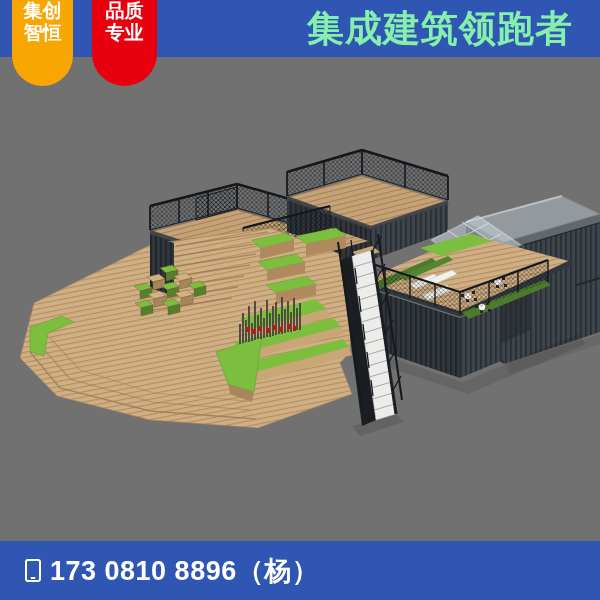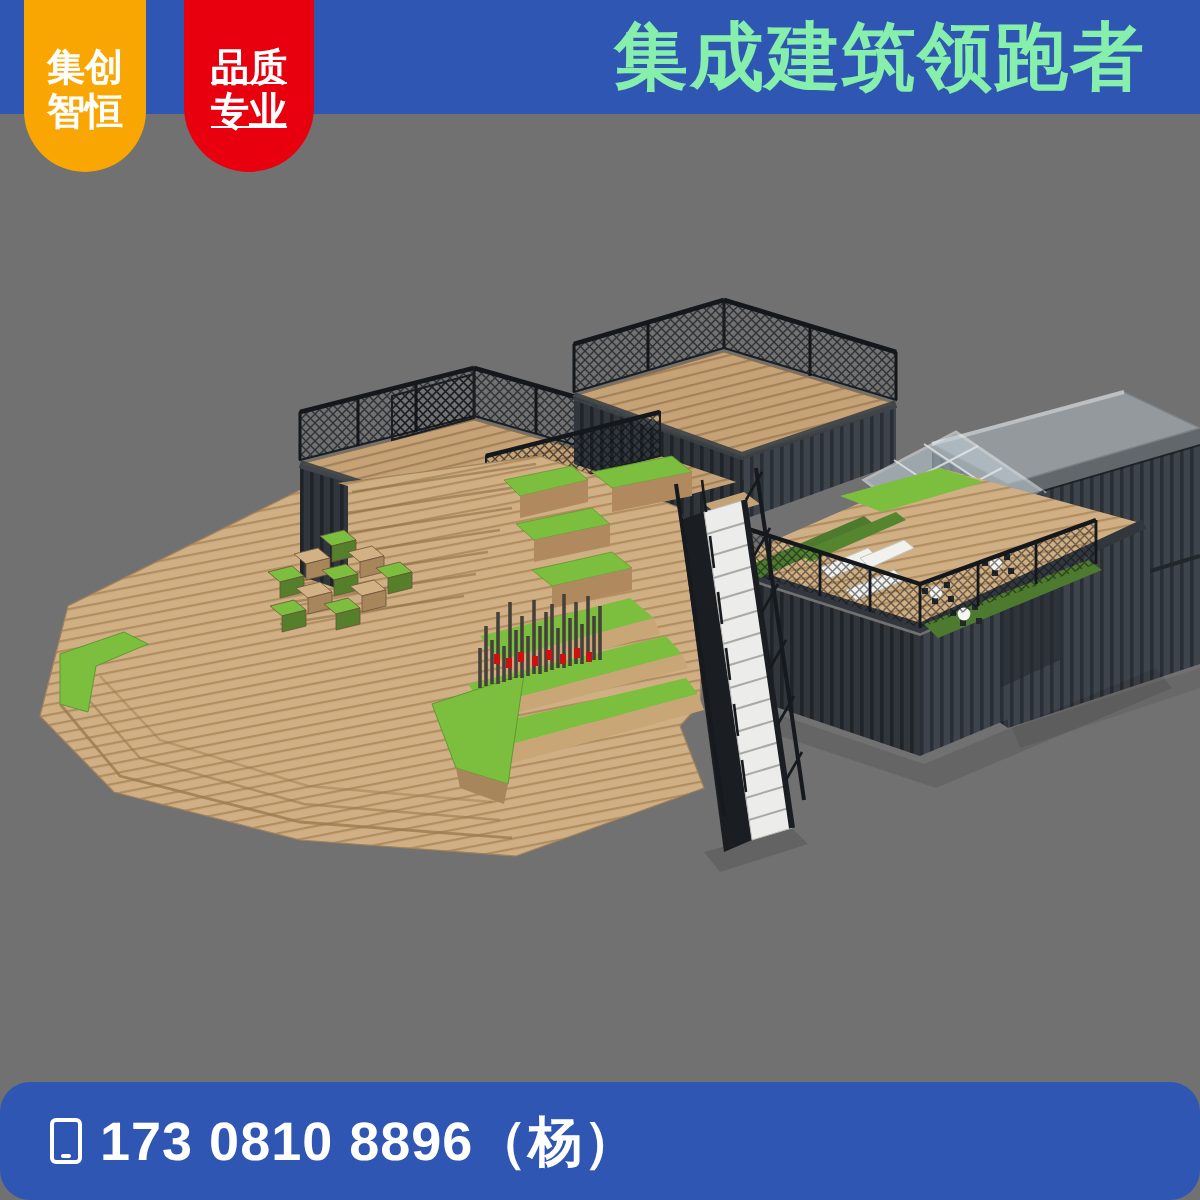--- a/index.html
+++ b/index.html
@@ -4,26 +4,26 @@
 <style>
   html,body{margin:0;padding:0;background:#4a4a4a;}
   .page{position:relative;width:600px;height:600px;overflow:hidden;background:#717171;
         font-family:"Liberation Sans","DejaVu Sans",sans-serif;}
   .scene-svg{position:absolute;left:0;top:0;width:600px;height:600px;}
   .topbar{position:absolute;left:0;top:0;width:600px;height:57px;background:#3056B4;z-index:3;}
   .main-title{position:absolute;left:284px;top:0;width:312px;height:57px;display:flex;
         align-items:center;justify-content:center;color:#86efac;font-size:37px;font-weight:bold;
         letter-spacing:1px;white-space:nowrap;}
   .badge{position:absolute;top:0;z-index:5;color:#fff;font-size:19px;font-weight:bold;
-        text-align:center;line-height:22px;padding-top:24px;box-sizing:border-box;height:86px;}
+        text-align:center;line-height:22px;padding-top:0;box-sizing:border-box;height:86px;}
   .badge-1{left:12px;width:61px;background:#F9A602;border-radius:0 0 31px 31px;}
-  .badge-2{left:92px;width:65px;background:#E8000F;border-radius:0 0 33px 33px;text-decoration:underline;}
+  .badge-2{left:92px;width:65px;background:#E8000F;border-radius:0 0 33px 33px;}
   .badge div{display:block;}
   .bottombar{position:absolute;left:0;bottom:0;width:600px;height:59px;background:#3056B4;
-        z-index:3;display:flex;align-items:center;padding-left:25px;box-sizing:border-box;color:#fff;border-radius:15px;}
+        z-index:3;display:flex;align-items:center;padding-left:25px;box-sizing:border-box;color:#fff;}
   .phone-icon{width:12px;height:19px;border:2px solid #fff;border-radius:3px;position:relative;
         margin-right:9px;flex:0 0 auto;}
   .phone-icon::after{content:"";position:absolute;left:50%;bottom:1px;transform:translateX(-50%);
         width:5px;height:2px;background:#fff;border-radius:1px;}
   .phone-number{font-size:27px;font-weight:bold;letter-spacing:.5px;white-space:nowrap;}
 </style>
 </head>
 <body>
 
 <div class="page">

